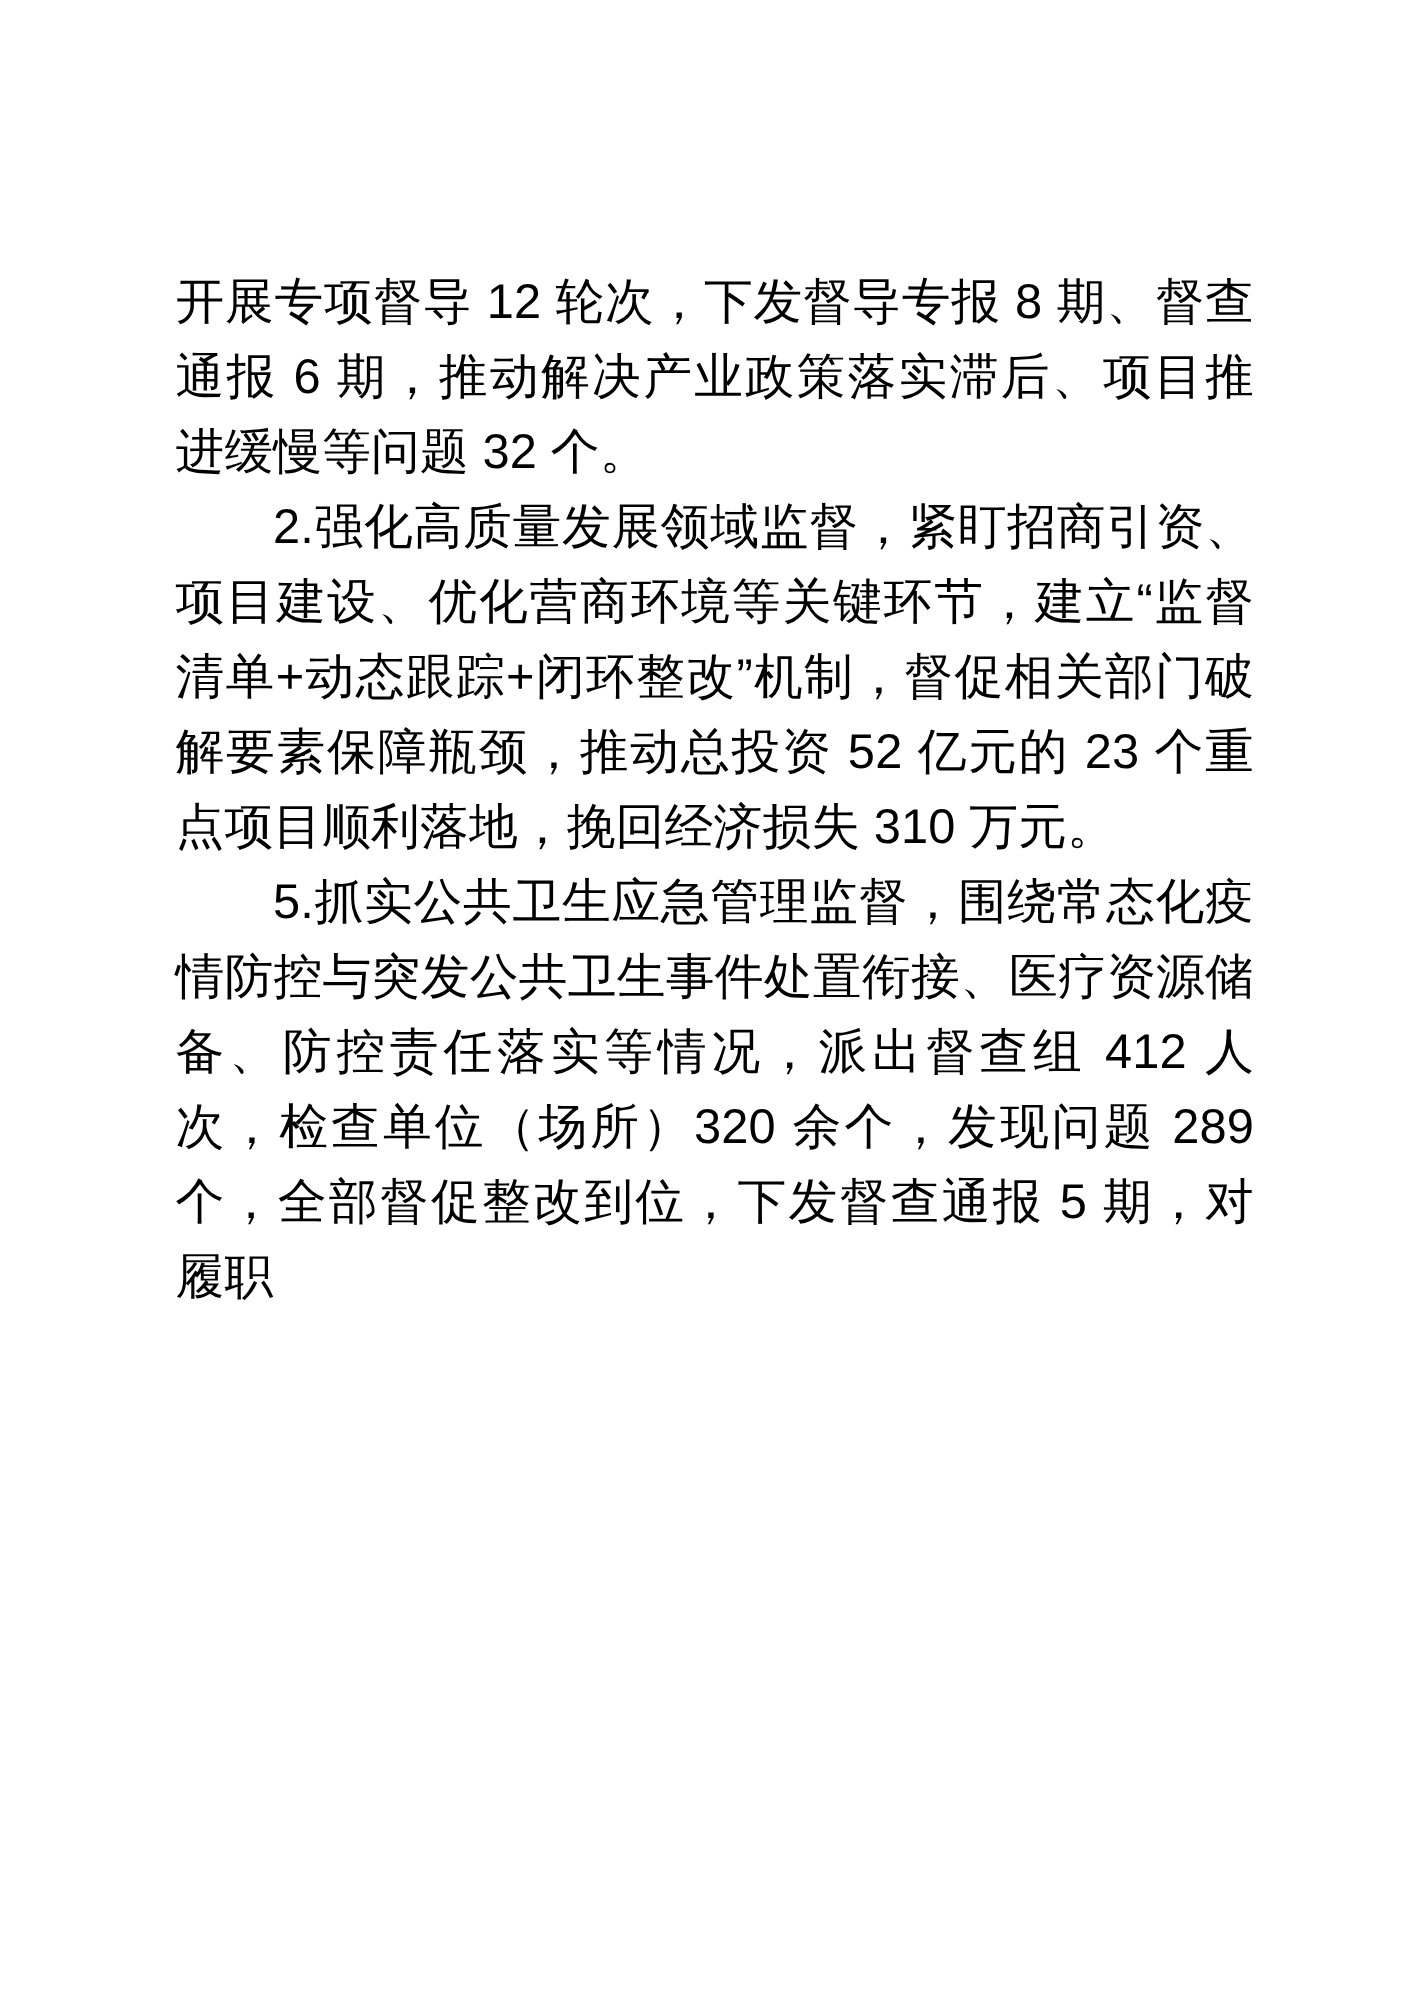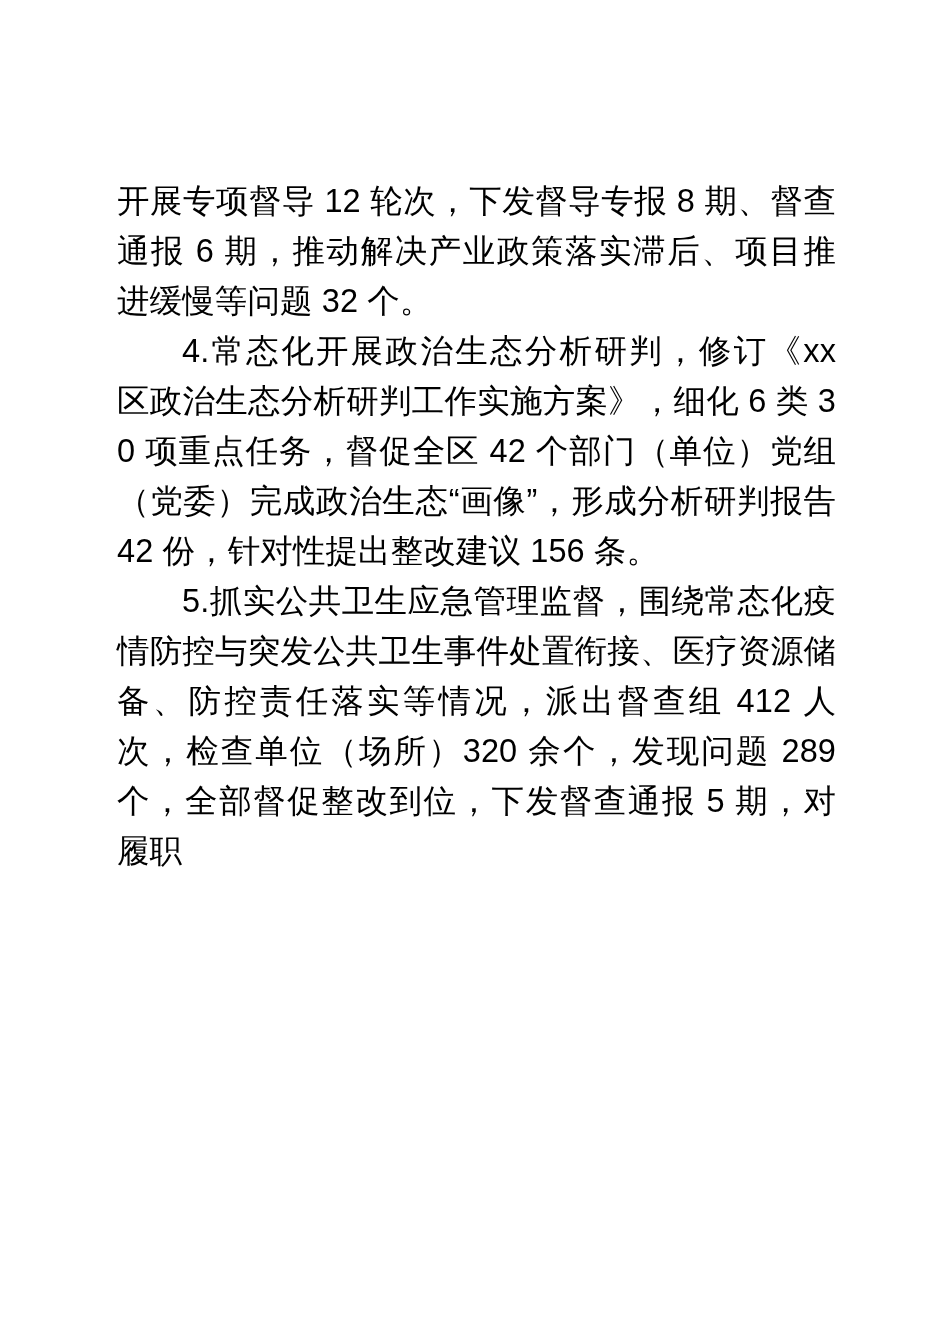--- a/index.html
+++ b/index.html
@@ -48,20 +48,20 @@
   }
 </style>
 </head>
 <body style="background: rgb(255, 255, 255);">
 
 <div class="page" style="background: rgb(255, 255, 255);">
   <div class="doc-body">
 
     <p class="para continuation" style="color: rgb(0, 0, 0);">开展专项督导 12 轮次，下发督导专报 8 期、督查通报 6 期，推动解决产业政策落实滞后、项目推进缓慢等问题 32 个。</p>
 
+    <p class="para numbered" style="color: rgb(0, 0, 0);"><span class="num">2.</span><span>强化高质量发展领域监督，紧盯招商引资、项目建设、优化营商环境等关键环节，建立“监督清单+动态跟踪+闭环整改”机制，督促相关部门破解要素保障瓶颈，推动总投资 52 亿元的 23 个重点项目顺利落地，挽回经济损失 310 万元。</span></p>
 
 
-    <p class="para numbered" style="color: rgb(0, 0, 0);"><span class="num">4.</span><span>常态化开展政治生态分析研判，修订《xx 区政治生态分析研判工作实施方案》，细化 6 类 30 项重点任务，督促全区 42 个部门（单位）党组（党委）完成政治生态“画像”，形成分析研判报告 42 份，针对性提出整改建议 156 条。</span></p>
 
     <p class="para numbered" style="color: rgb(0, 0, 0);"><span class="num">5.</span><span>抓实公共卫生应急管理监督，围绕常态化疫情防控与突发公共卫生事件处置衔接、医疗资源储备、防控责任落实等情况，派出督查组 412 人次，检查单位（场所）320 余个，发现问题 289 个，全部督促整改到位，下发督查通报 5 期，对履职</span></p>
 
   </div>
 </div>
 
 </body></html>

